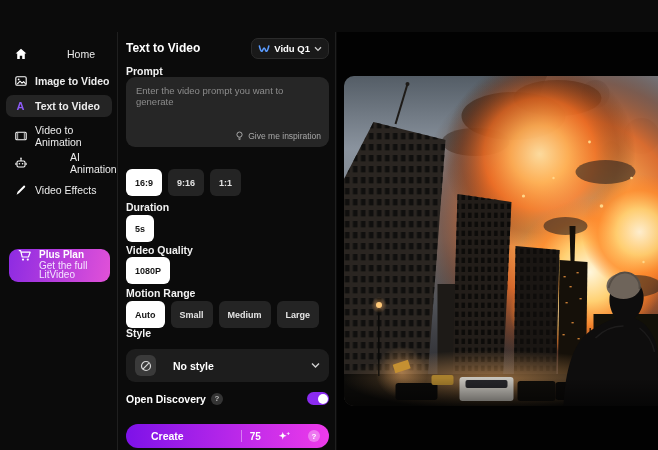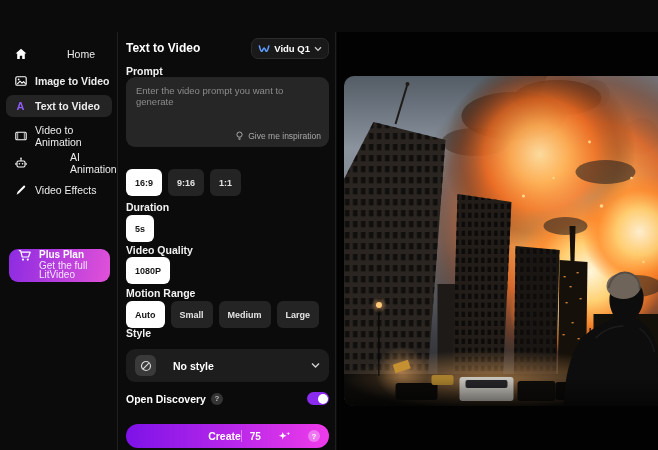--- a/index.html
+++ b/index.html
@@ -34,21 +34,21 @@
   .chip.selected{background:#fff;color:#141414;}
   .style-select{position:absolute;top:317px;left:7px;width:203px;height:33px;background:#1d1d1d;border-radius:9px;display:flex;align-items:center;gap:17px;padding:0 9px;box-sizing:border-box;cursor:pointer;}
   .style-thumb{width:21px;height:21px;border-radius:6px;background:#3a3a3a;display:flex;align-items:center;justify-content:center;flex:none;}
   .style-text{font-size:10.5px;font-weight:bold;}
   .chev{margin-left:auto;display:flex;}
   .discovery{position:absolute;top:360px;left:7px;width:203px;display:flex;align-items:center;font-size:10.5px;font-weight:bold;}
   .help-badge{width:12px;height:12px;border-radius:50%;background:#343434;color:#b8b8b8;font-size:8px;font-weight:bold;display:flex;align-items:center;justify-content:center;margin-left:5px;cursor:pointer;}
   .toggle{margin-left:auto;width:22px;height:13px;border-radius:7px;background:#8b2bf0;position:relative;cursor:pointer;}
   .knob{position:absolute;top:1.5px;right:1.5px;width:10px;height:10px;border-radius:50%;background:#fff;}
   .create-btn{position:absolute;top:392px;left:7px;width:203px;height:24px;border:none;border-radius:12px;background:linear-gradient(90deg,#7d12e8,#ee3bea);display:flex;align-items:center;color:#fff;cursor:pointer;padding:0;font-family:"Liberation Sans",sans-serif;}
-  .create-label{flex:1;text-align:right;font-size:10.5px;font-weight:bold;}
+  .create-label{flex:1;text-align:left;font-size:10.5px;font-weight:bold;padding-left:25px;}
   .cost-divider{width:1px;height:12px;background:rgba(255,255,255,.4);}
   .create-cost{display:flex;align-items:center;gap:18px;padding:0 9px 0 8px;font-size:10px;font-weight:bold;}
   .sparkle{font-size:9px;line-height:9px;position:relative;top:-1px;}
   .sparkle sup{font-size:6px;}
   .help-badge.light{background:rgba(255,255,255,.32);color:#fff;margin-left:0;}
 
   
   .stage{position:absolute;top:32px;left:337px;right:0;bottom:0;background:#020202;}
   .preview{position:absolute;top:44px;left:7px;right:0;height:330px;border-radius:10px 0 0 10px;overflow:hidden;background:#111;}
   .preview svg{display:block;}

